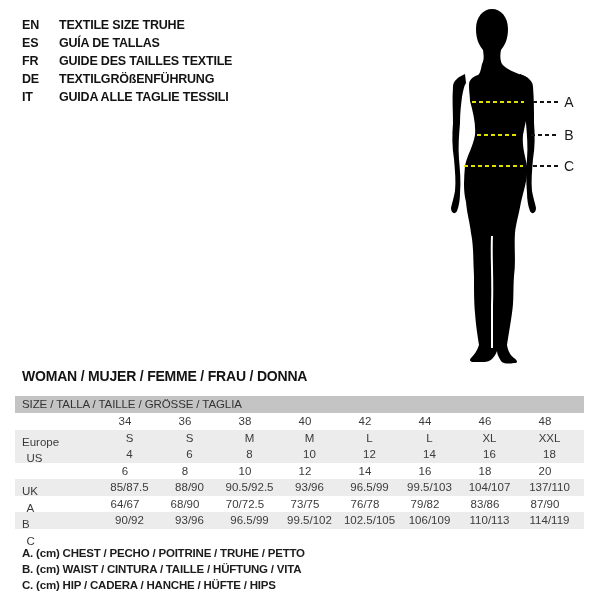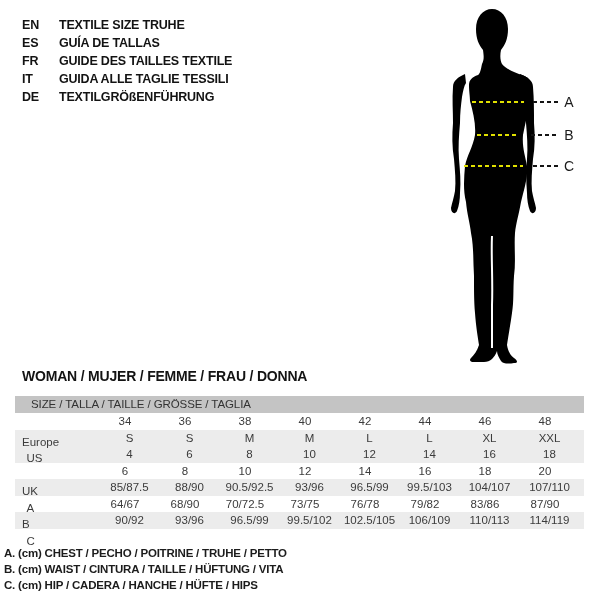--- a/index.html
+++ b/index.html
@@ -29,29 +29,29 @@
   .marker { position:absolute; left:561px; width:16px; text-align:center;
             font-size:14px; color:#1a1a1a; line-height:14px; }
   #marker-a { top:95px; } #marker-b { top:128px; } #marker-c { top:159px; }
 
   
   .woman-heading { position:absolute; left:22px; top:370px; font-weight:bold;
                    font-size:14px; letter-spacing:-0.2px; color:#131313; line-height:13px; }
 
   
   .size-table { position:absolute; left:15px; top:396px; width:569px; }
-  .t-header { height:17px; line-height:17px; background:#c4c4c4; padding-left:16px;
+  .t-header { height:17px; line-height:17px; background:#c4c4c4; padding-left:7px;
               font-size:11.5px; color:#333; letter-spacing:-0.1px; }
   .t-row { display:flex; align-items:center; height:16.5px; font-size:11.5px; color:#3b3b3b; }
   .t-row.shade { background:#ececec;justify-content:center; }
   .t-label { width:80px; padding-left:7px;margin-top:41px; }
   .t-cell { width:60px; text-align:center; }
 
   
-  .legend { position:absolute; left:4px; top:545px; font-weight:bold; font-size:11.5px;
+  .legend { position:absolute; left:22px; top:545px; font-weight:bold; font-size:11.5px;
             line-height:16px; letter-spacing:-0.2px; color:#1c1c1c; }
 </style>
 </head>
 <body>
 
 <div class="page">
 
   <div class="langs">
     <div class="lang-row">
       <span class="lang-code">EN</span>
@@ -59,26 +59,26 @@
     </div>
     <div class="lang-row">
       <span class="lang-code">ES</span>
       <span class="lang-label">GUÍA DE TALLAS</span>
     </div>
     <div class="lang-row">
       <span class="lang-code">FR</span>
       <span class="lang-label">GUIDE DES TAILLES TEXTILE</span>
     </div>
     <div class="lang-row">
+      <span class="lang-code">DE</span>
+      <span class="lang-label">TEXTILGRÖßENFÜHRUNG</span>
+    </div>
+    <div class="lang-row">
       <span class="lang-code">IT</span>
       <span class="lang-label">GUIDA ALLE TAGLIE TESSILI</span>
-    </div>
-    <div class="lang-row">
-      <span class="lang-code">DE</span>
-      <span class="lang-label">TEXTILGRÖßENFÜHRUNG</span>
     </div>
   </div>
 
   <svg class="figure-svg" viewBox="0 0 130 370" xmlns="http://www.w3.org/2000/svg">
     <g fill="#000000">
 
       <path d="M52,9
         C61,9 68,17 68,29 C68,39 65,45 61,50 C60,55 60,60 62,64
         C66,69 74,72 82,75 C88,77 91,80 91,85
         C91,92 90,96 90,101 C88,113 85,124 83,135
@@ -182,21 +182,21 @@
 
     <div class="t-row shade">
       <div class="t-label">A</div>
       <div class="t-cell">85/87.5</div>
       <div class="t-cell">88/90</div>
       <div class="t-cell">90.5/92.5</div>
       <div class="t-cell">93/96</div>
       <div class="t-cell">96.5/99</div>
       <div class="t-cell">99.5/103</div>
       <div class="t-cell">104/107</div>
-      <div class="t-cell">107/110</div>
+      <div class="t-cell">137/110</div>
     </div>
 
     <div class="t-row">
       <div class="t-label">B</div>
       <div class="t-cell">64/67</div>
       <div class="t-cell">68/90</div>
       <div class="t-cell">70/72.5</div>
       <div class="t-cell">73/75</div>
       <div class="t-cell">76/78</div>
       <div class="t-cell">79/82</div>

